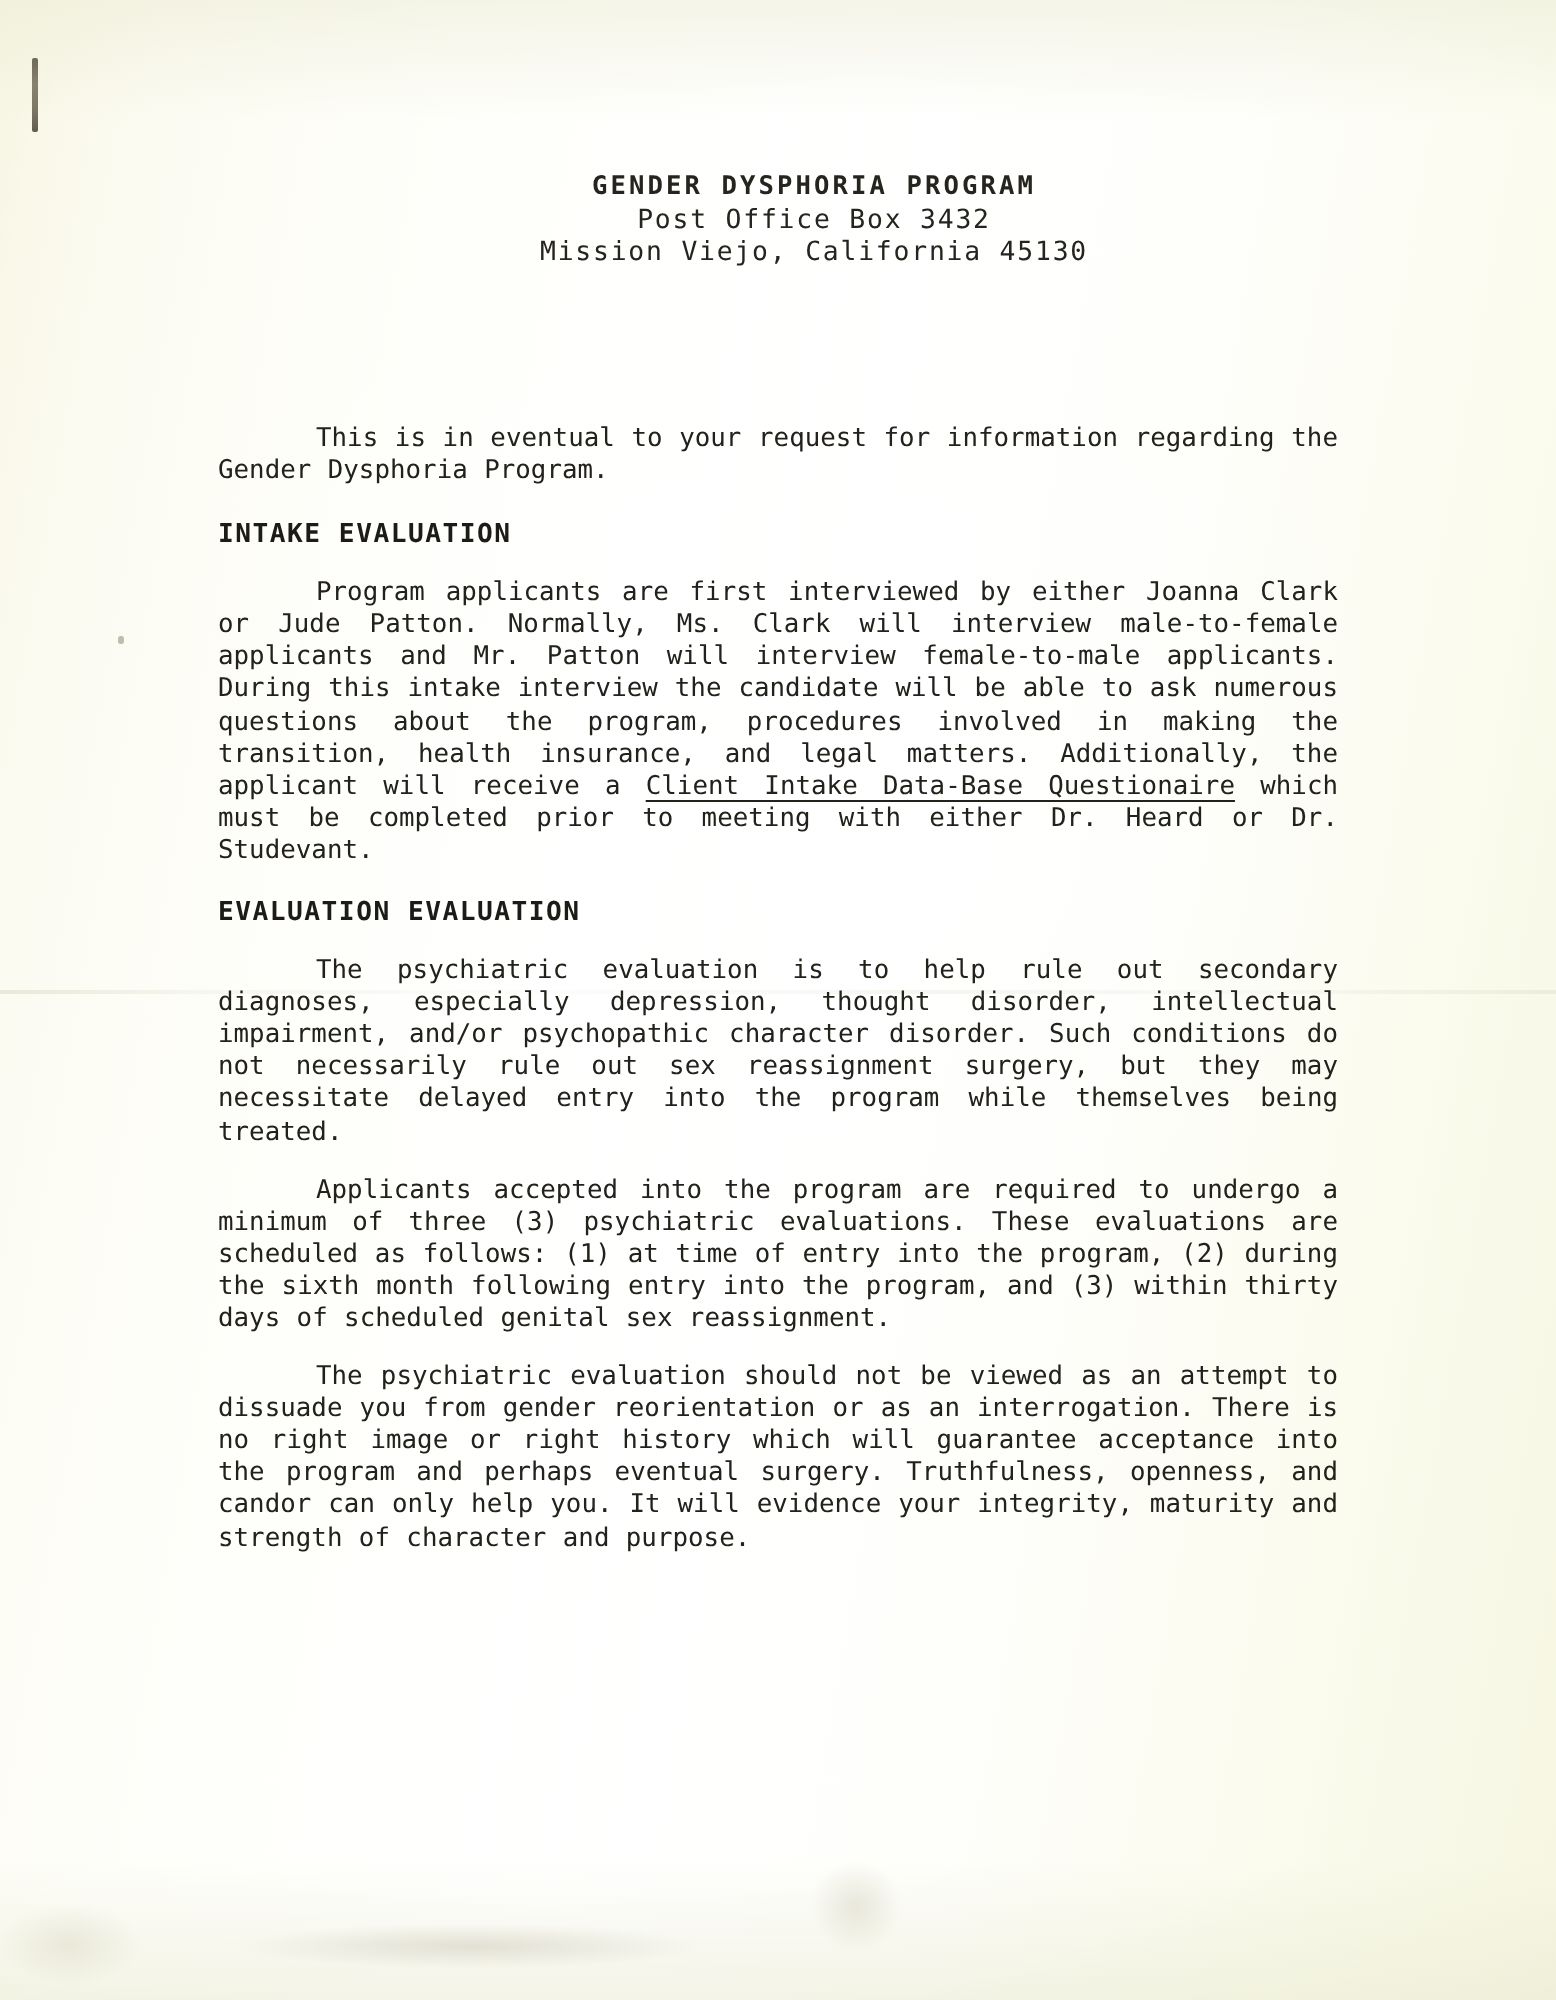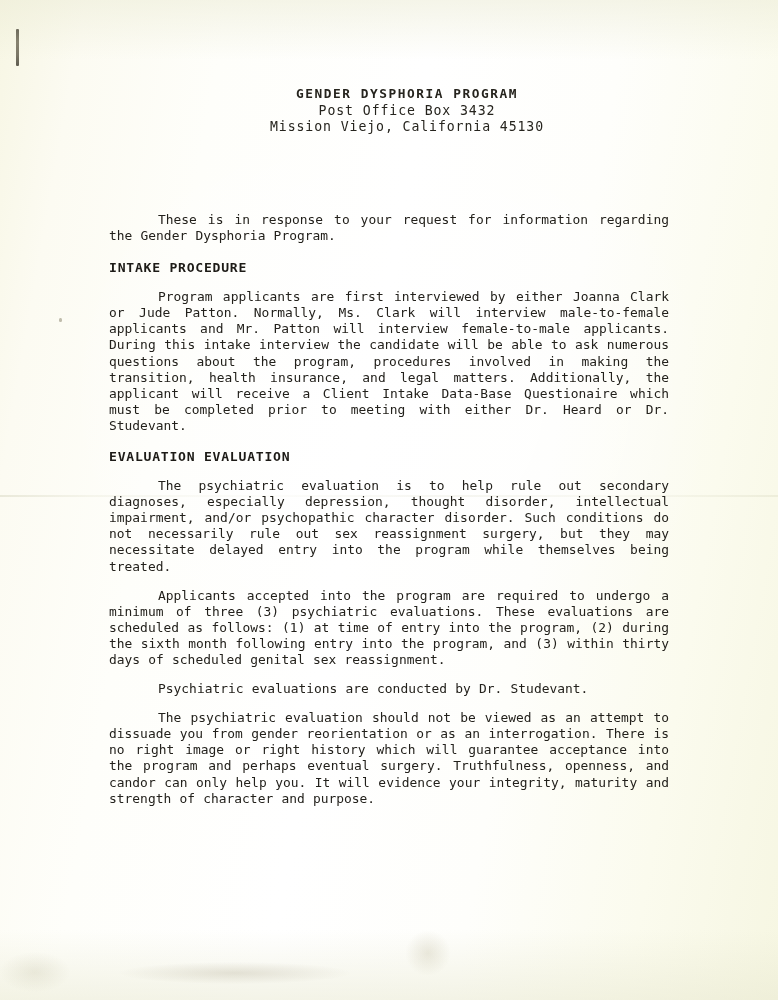--- a/index.html
+++ b/index.html
@@ -146,20 +146,21 @@
     line-height: 16px;
     font-weight: 600;
     letter-spacing: 0.75px;
     text-align: left;
     text-indent: 0;
     color: #211f1b;
   }
   h2.section.first { margin-top: 16px; }
 
   .u {
+    text-decoration: underline;
     text-underline-offset: 2.5px;
     text-decoration-thickness: 1px;
   }
 
   
   .sheet {
     filter: contrast(1.04) brightness(0.995);
     padding-left: 36px;
   }
 </style>
@@ -177,31 +178,30 @@
 <div class="sheet">
 
   <header class="letterhead">
     <div class="lh-line lh-org">GENDER DYSPHORIA PROGRAM</div>
     <div class="lh-line lh-addr">Post Office Box 3432</div>
     <div class="lh-line lh-addr">Mission Viejo, California 45130</div>
   </header>
 
   <main class="body-block">
 
-    <p class="para">These is in response to your request for information regarding the Gender Dysphoria Program.</p>
-
-
-    <h2 class="section first">INTAKE PROCEDURE</h2>
+    <p class="para">This is in eventual to your request for information regarding the Gender Dysphoria Program.</p>
+
+
+    <h2 class="section first">INTAKE EVALUATION</h2>
 
     <p class="para"><span>Program applicants are first interviewed by either Joanna Clark or Jude Patton.  Normally, Ms. Clark will interview male-to-female applicants and Mr. Patton will interview female-to-male applicants.  During this intake interview the candidate will be able to ask numerous questions about the program, procedures involved in making the transition, health insurance, and legal matters.  Additionally, the applicant will receive a </span><span class="u">Client Intake Data-Base Questionaire</span><span> which must be completed prior to meeting with either Dr. Heard or Dr. Studevant.</span></p>
 
     <h2 class="section">EVALUATION EVALUATION</h2>
 
     <p class="para">The psychiatric evaluation is to help rule out secondary diagnoses, especially depression, thought disorder, intellectual impairment, and/or psychopathic character disorder.  Such conditions do not necessarily rule out sex reassignment surgery, but they may necessitate delayed entry into the program while themselves being treated.</p>
 
     <p class="para">Applicants accepted into the program are required to undergo a minimum of three (3) psychiatric evaluations.  These evaluations are scheduled as follows: (1) at time of entry into the program, (2) during the sixth month following entry into the program, and (3) within thirty days of scheduled genital sex reassignment.</p>
 
-    <p class="para">Psychiatric evaluations are conducted by Dr. Studevant.</p>
 
     <p class="para">The psychiatric evaluation should not be viewed as an attempt to dissuade you from gender reorientation or as an interrogation.  There is no right image or right history which will guarantee acceptance into the program and perhaps eventual surgery.  Truthfulness, openness, and candor can only help you. It will evidence your integrity, maturity and strength of character and purpose.</p>
 
   </main>
 </div>
 
 </body></html>

